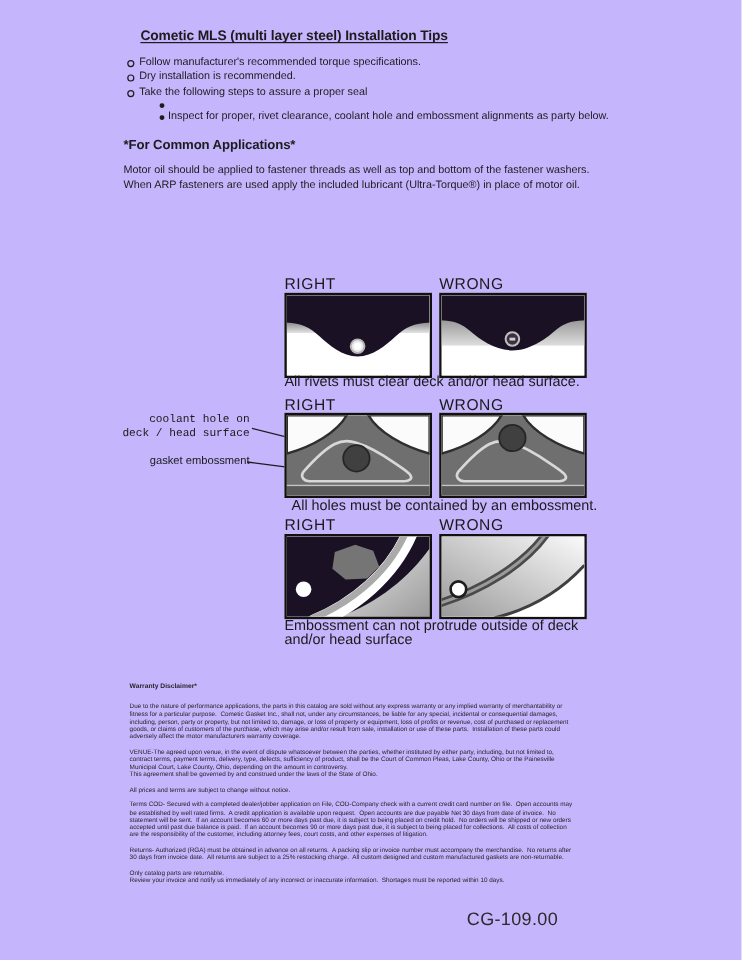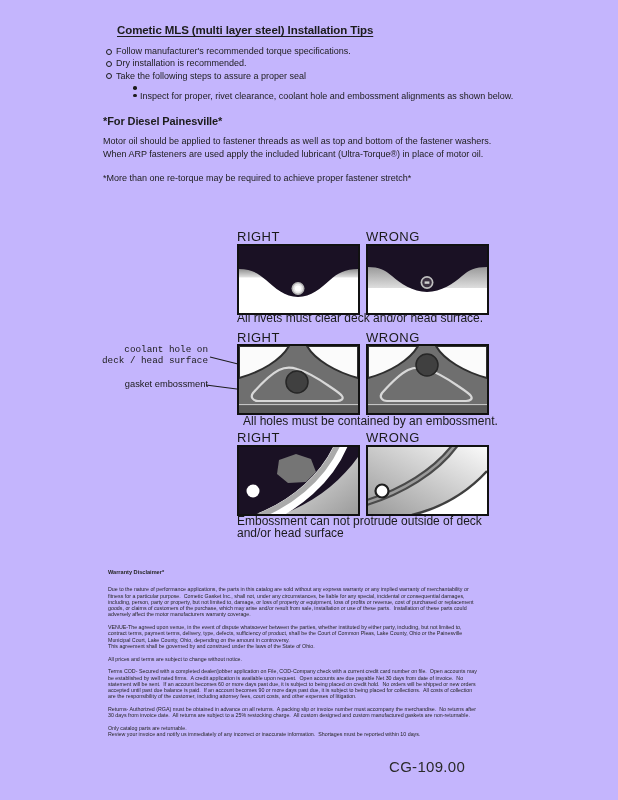--- a/index.html
+++ b/index.html
@@ -3,21 +3,21 @@
 <meta charset="utf-8">
 <style>
   html,body{margin:0;padding:0;background:#ffffff;}
   .page{position:relative;width:618px;height:800px;background:#c4b5fd;overflow:hidden;
         font-family:"Liberation Sans","DejaVu Sans",sans-serif;color:#1c1c1c;}
   .abs{position:absolute;}
   .pre{white-space:pre;}
   .page-title{left:117px;top:24px;font-size:11.5px;font-weight:bold;letter-spacing:-0.1px;
         text-decoration:underline;text-underline-offset:2px;}
   .bullets{left:106px;top:45px;font-size:9px;line-height:12.4px;}
-  .brow{display:flex;align-items:flex-start;}
+  .brow{display:flex;align-items:center;}
   .brow .txt{white-space:pre;}
   .m-circle{flex:0 0 auto;width:4px;height:4px;border:1px solid #1c1c1c;border-radius:50%;
         margin:3.6px 4px 0 0;}
   .sub{margin-left:27px;}
   .m-dot{flex:0 0 auto;width:3.6px;height:3.6px;background:#1c1c1c;border-radius:50%;
         margin:4px 3.5px 0 0;}
   .diesel{left:103px;top:115px;width:420px;font-size:9px;line-height:12.3px;}
   .diesel h2{font-size:11px;margin:0 0 8px 0;letter-spacing:-0.1px;}
   .diesel p{margin:0 0 12px 0;}
   .dhead{font-size:13px;width:123px;color:#1a1a1a;letter-spacing:0.5px;}
@@ -48,29 +48,28 @@
     </div>
     <div class="brow">
       <span class="m-circle"></span>
       <span class="txt">Take the following steps to assure a proper seal</span>
     </div>
     <div class="brow sub">
       <span class="m-dot"></span>
     </div>
     <div class="brow sub">
       <span class="m-dot"></span>
-      <span class="txt">Inspect for proper, rivet clearance, coolant hole and embossment alignments as shown below.</span>
+      <span class="txt">Inspect for proper, rivet clearance, coolant hole and embossment alignments as party below.</span>
     </div>
   </div>
 
   <div class="abs diesel">
-    <h2>*For Diesel Painesville*</h2>
+    <h2>*For Common Applications*</h2>
     <p class="pre">Motor oil should be applied to fastener threads as well as top and bottom of the fastener washers.
 When ARP fasteners are used apply the included lubricant (Ultra-Torque®) in place of motor oil.</p>
-    <p class="pre">*More than one re-torque may be required to achieve proper fastener stretch*</p>
   </div>
 
   <div class="abs dhead" style="left:237px;top:229px;">RIGHT</div>
   <div class="abs dhead" style="left:366px;top:229px;">WRONG</div>
 
   <div class="abs dbox" style="left:237px;top:244px;">
     <svg width="119" height="67" viewBox="0 0 119 67">
       <defs>
         <linearGradient id="g1r" x1="0" y1="0" x2="0" y2="1">
           <stop offset="0" stop-color="#8f8f8f"></stop>

